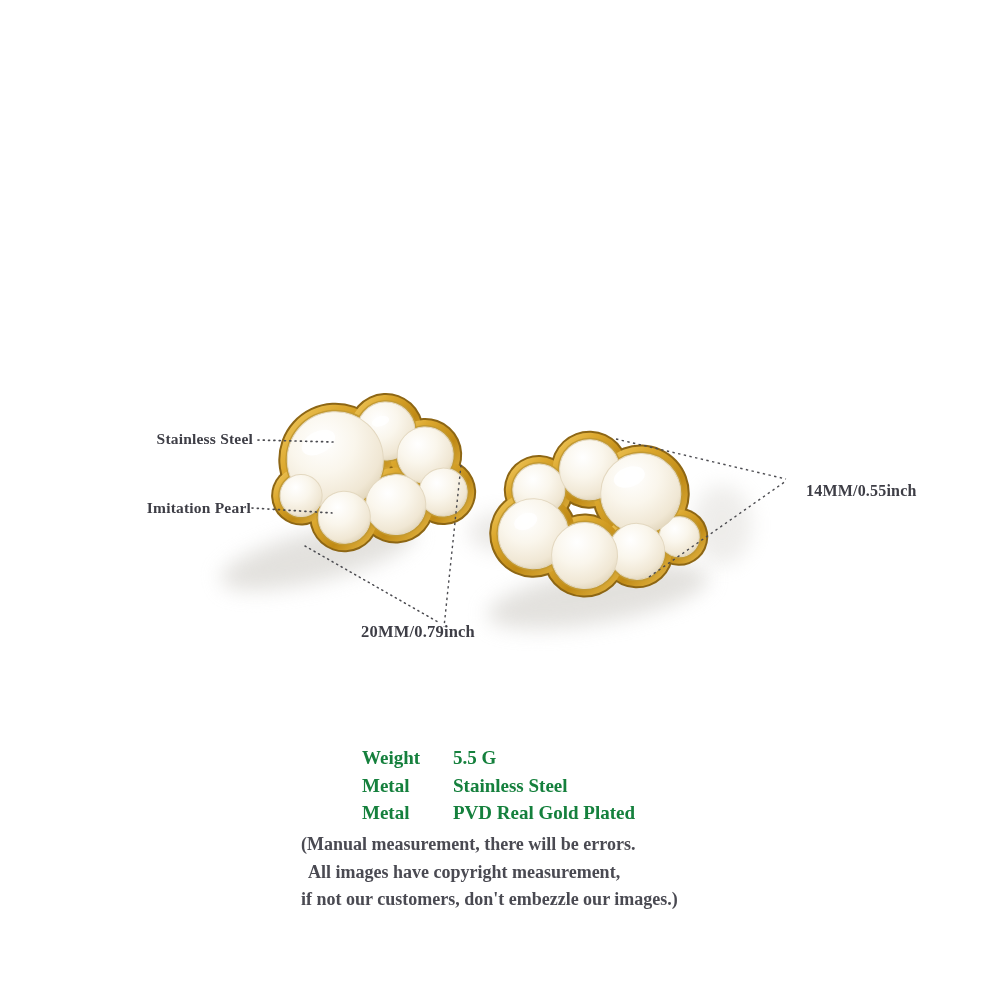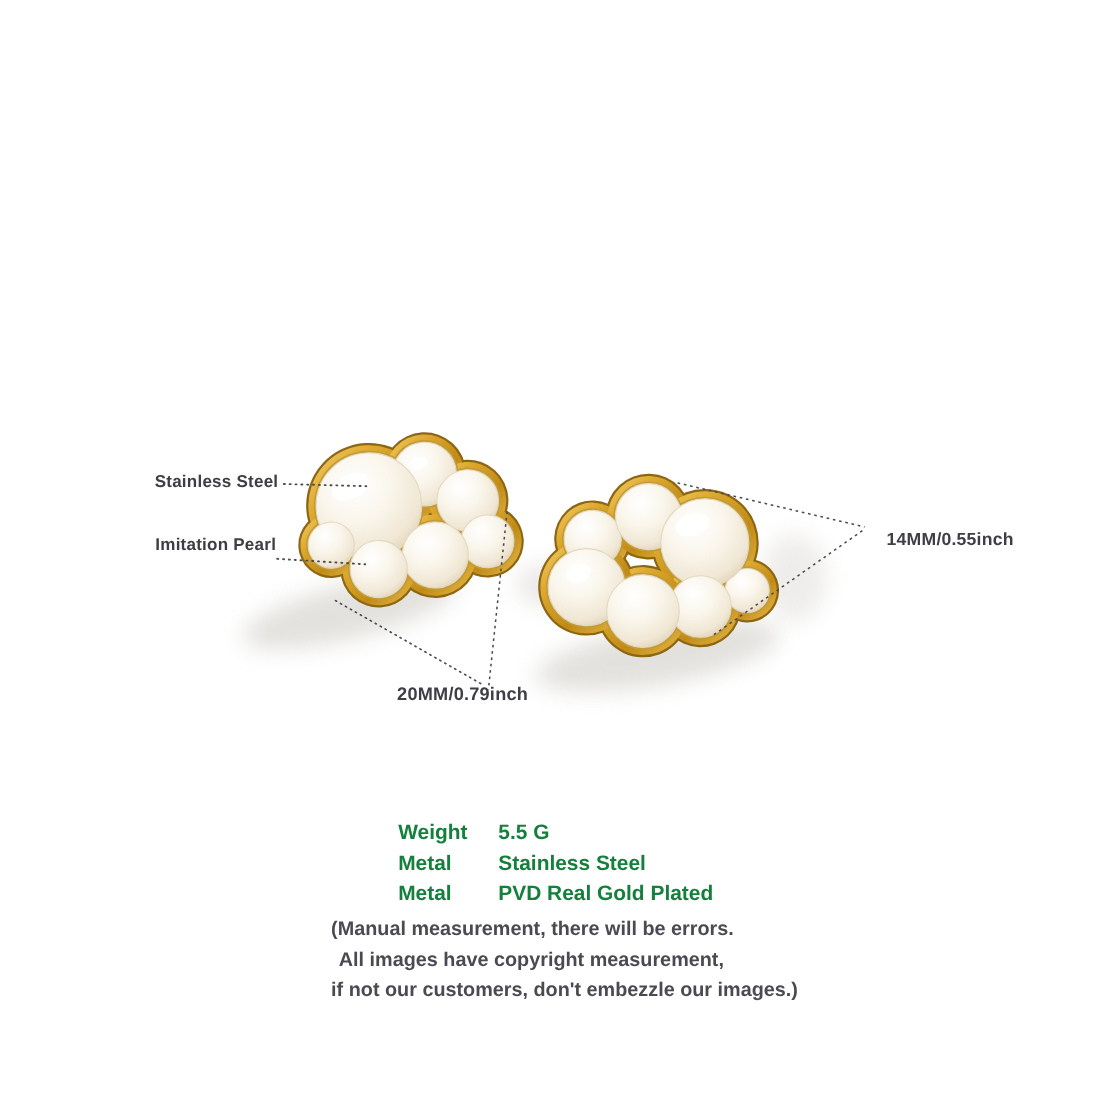--- a/index.html
+++ b/index.html
@@ -1,34 +1,34 @@
 <!DOCTYPE html>
 <html><head>
 <meta charset="utf-8">
 <style>
   html,body{margin:0;padding:0;background:#ffffff;}
   .stage{
     position:relative;
     width:1000px;height:1000px;
     background:#ffffff;
     overflow:hidden;
-    font-family:Liberation Sans, sans-serif;
+    font-family:Liberation Serif, serif;
     color:#3e3e46;
   }
   .art{position:absolute;left:0;top:0;}
   .callout{
     position:absolute;
     font-weight:700;
     font-size:15.5px;
     letter-spacing:.2px;
     color:#3e3e46;
     white-space:nowrap;
   }
   .co-steel{right:747px;top:430px;}
-  .co-pearl{right:749px;top:487px;}
+  .co-pearl{right:749px;top:499px;}
   .co-h14{left:806px;top:482px;font-size:16px;}
   .co-w20{left:361px;top:622px;font-size:16.5px;text-align:center;}
   .specs{
     position:absolute;left:362px;top:744px;
     font-weight:700;font-size:19px;line-height:27.5px;
     color:#15803d;
   }
   .spec-row{display:flex;}
   .spec-label{width:91px;flex:0 0 91px;}
   .spec-value{white-space:nowrap;}

